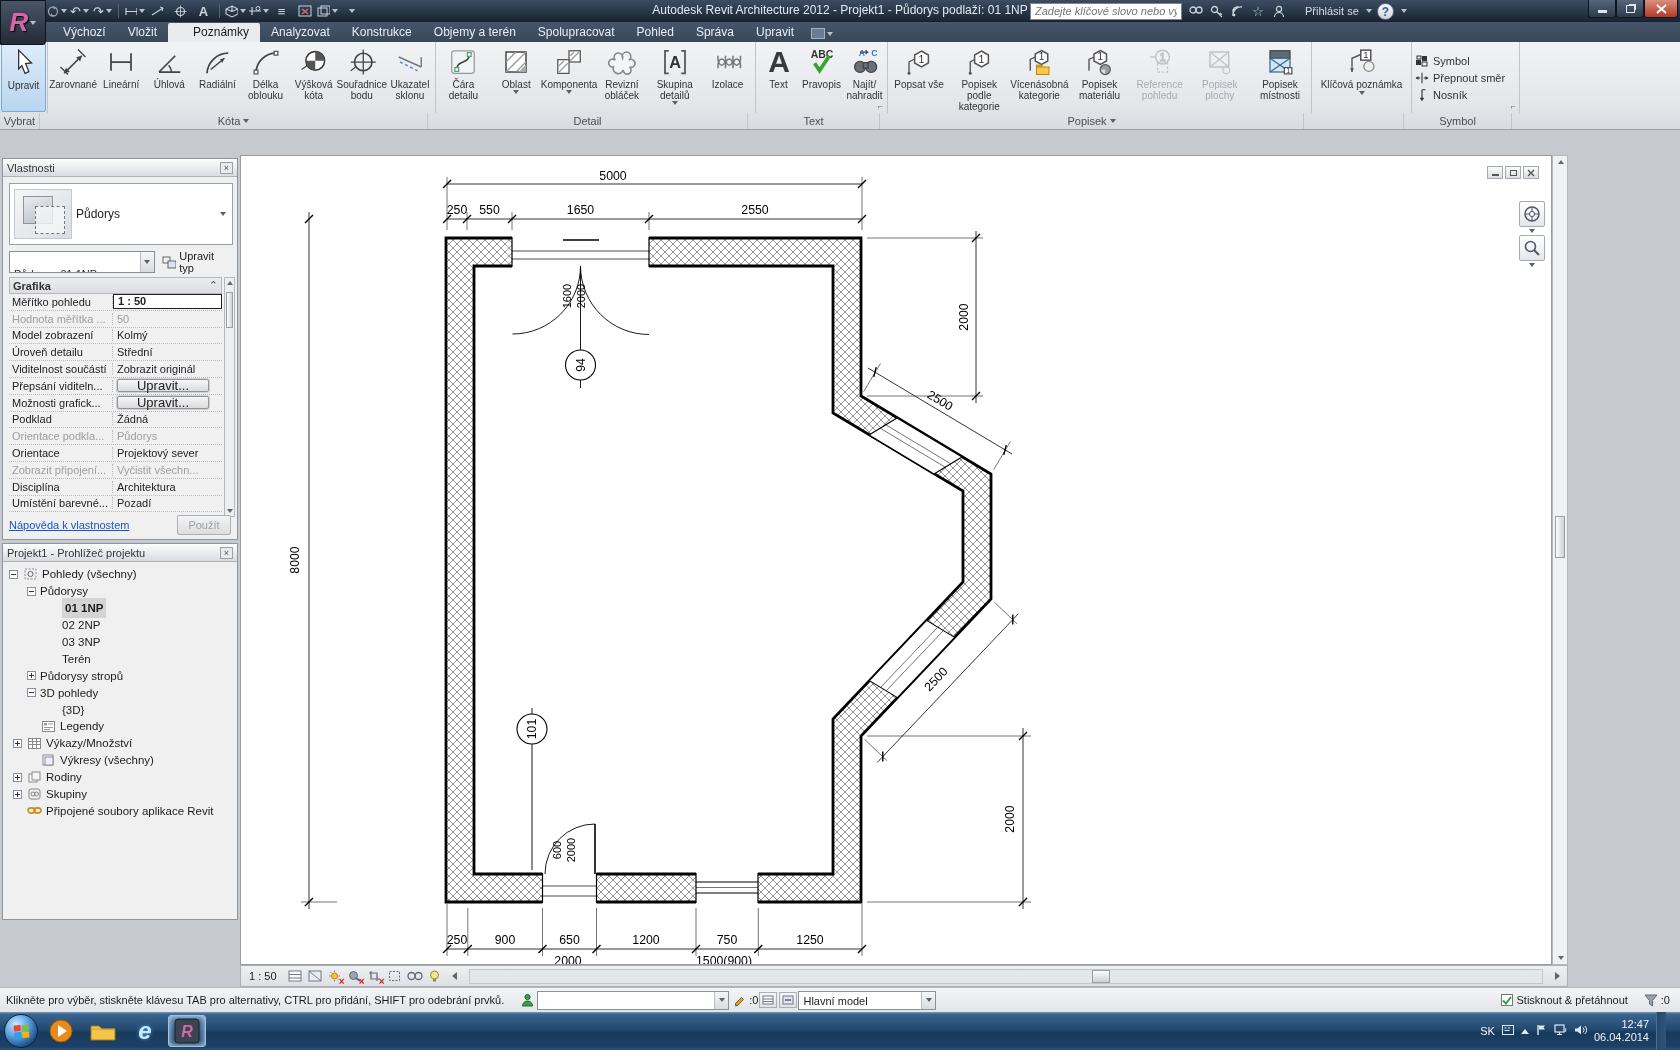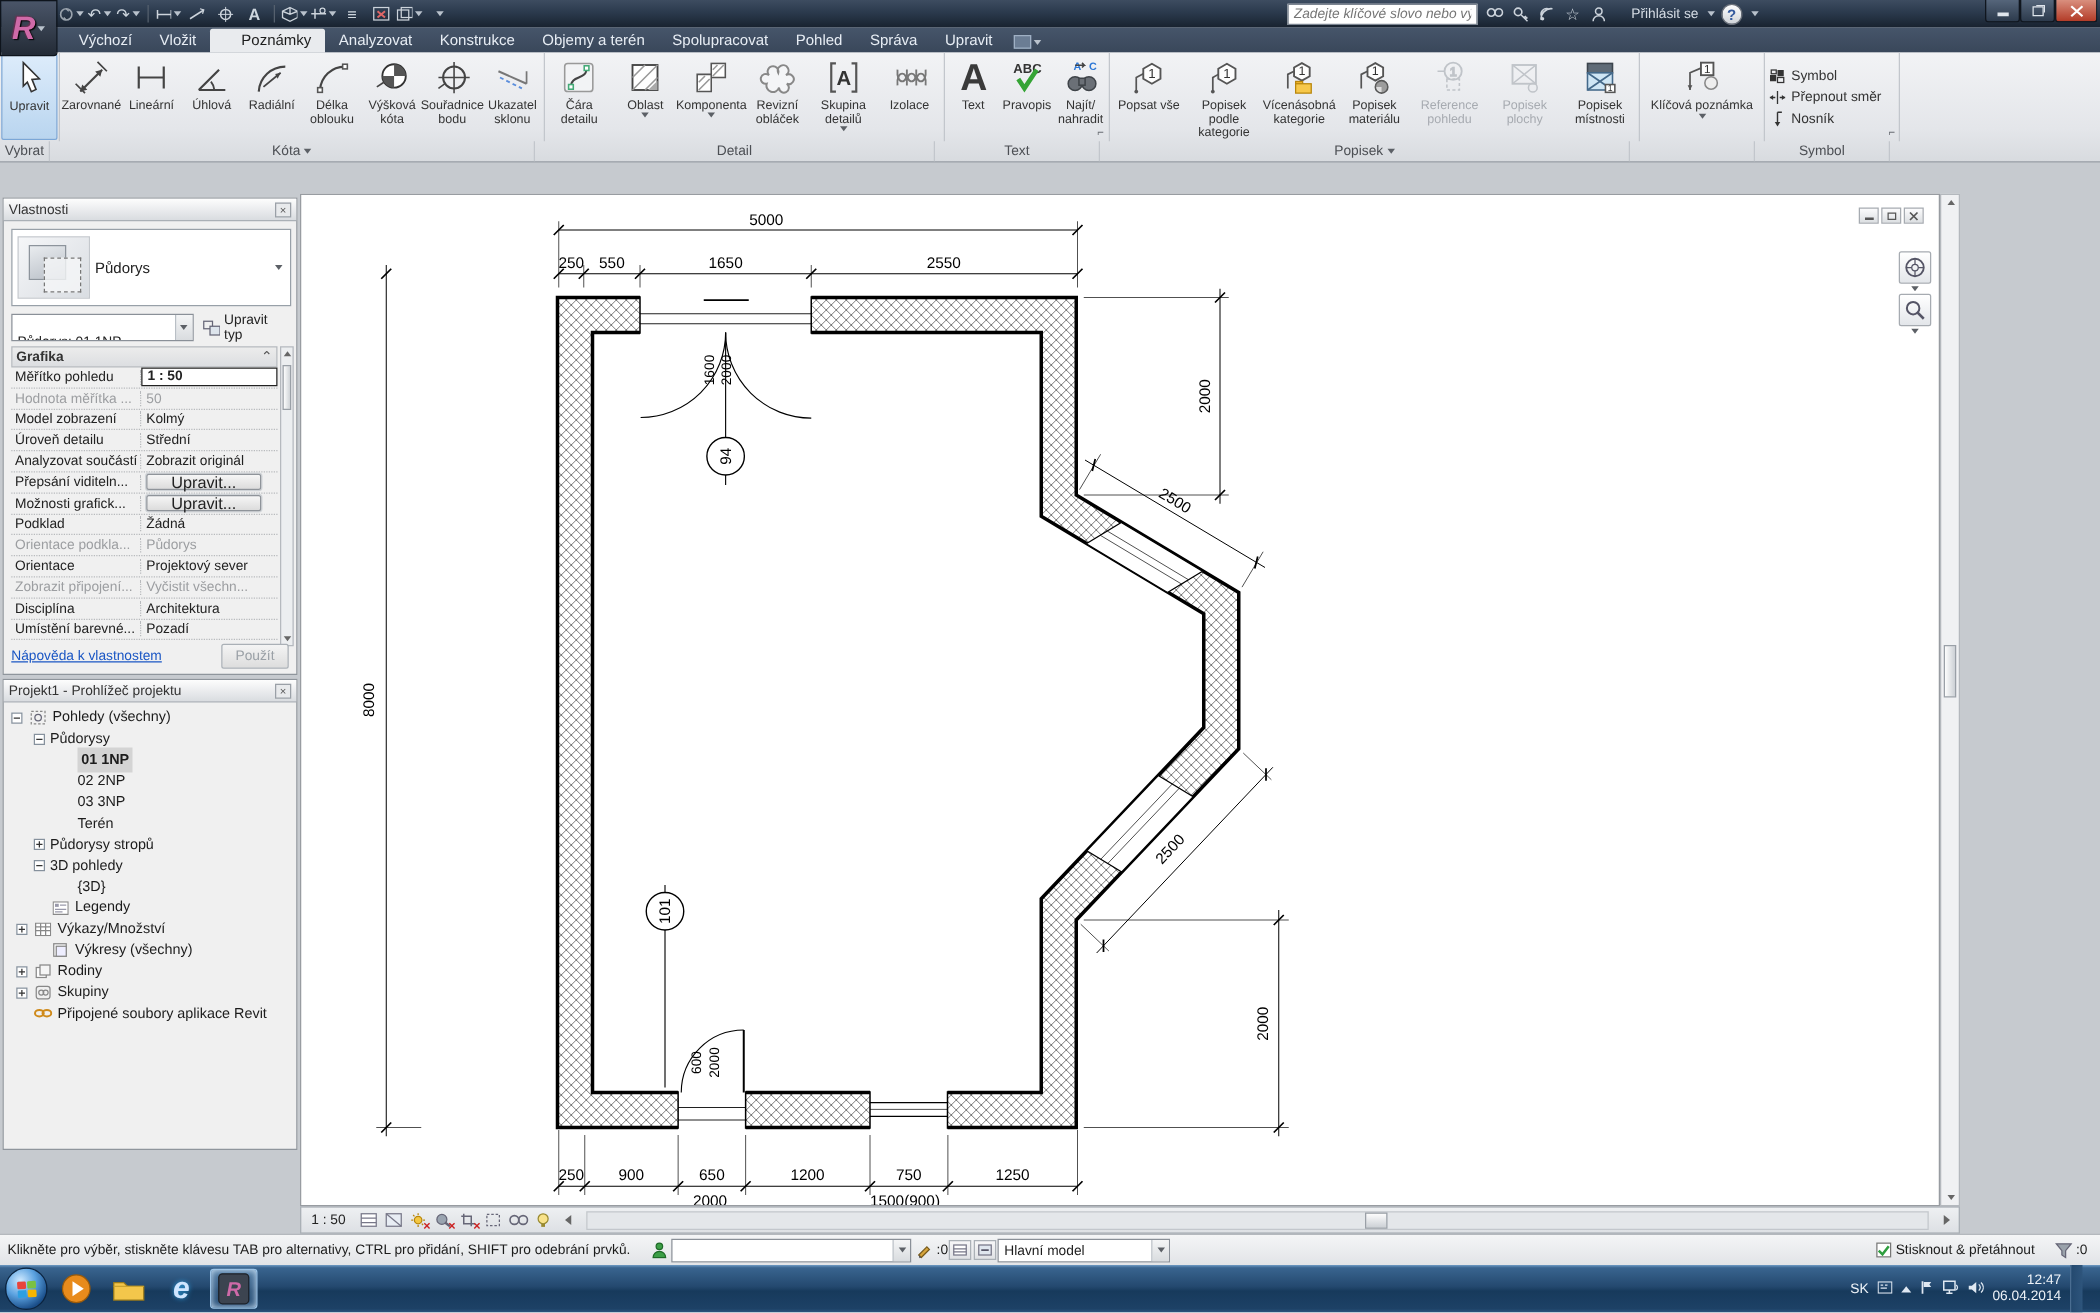--- a/index.html
+++ b/index.html
@@ -209,20 +209,21 @@
           <svg width="14" height="12">
             <rect x="1" y="3" width="9" height="8" fill="none" stroke="#ccd3db"></rect>
             <rect x="4" y="1" width="9" height="8" fill="none" stroke="#ccd3db"></rect>
           </svg>
           <span class="carD"></span>
         </span>
       <span class="qicon">
           <span class="carD"></span>
         </span>
     </div>
+    <div id="wtitle" class="abs">Autodesk Revit Architecture 2012 -    Projekt1 - Půdorys podlaží: 01 1NP</div>
     <div id="searchwrap" class="abs">
       <input id="searchbox" placeholder="Zadejte klíčové slovo nebo výraz." style="">
       <span class="tbico">
           <svg width="15" height="13">
             <circle cx="5" cy="5" r="3" fill="none" stroke="#ccd3db" stroke-width="1.3"></circle>
             <circle cx="11" cy="5" r="3" fill="none" stroke="#ccd3db" stroke-width="1.3"></circle>
             <path d="M7.5,5 h1" stroke="#ccd3db"></path>
           </svg>
         </span>
       <span class="tbico">
@@ -673,21 +674,21 @@
         </div>
       <div class="prow">
           <span class="pl">Model zobrazení</span>
           <span class="pv">Kolmý</span>
         </div>
       <div class="prow">
           <span class="pl">Úroveň detailu</span>
           <span class="pv">Střední</span>
         </div>
       <div class="prow">
-          <span class="pl">Analyzovat součástí</span>
+          <span class="pl">Viditelnost součástí</span>
           <span class="pv">Zobrazit originál</span>
         </div>
       <div class="prow">
           <span class="pl">Přepsání viditeln...</span>
           <span class="minibtn">Upravit...</span>
         </div>
       <div class="prow">
           <span class="pl">Možnosti grafick...</span>
           <span class="minibtn">Upravit...</span>
         </div>

